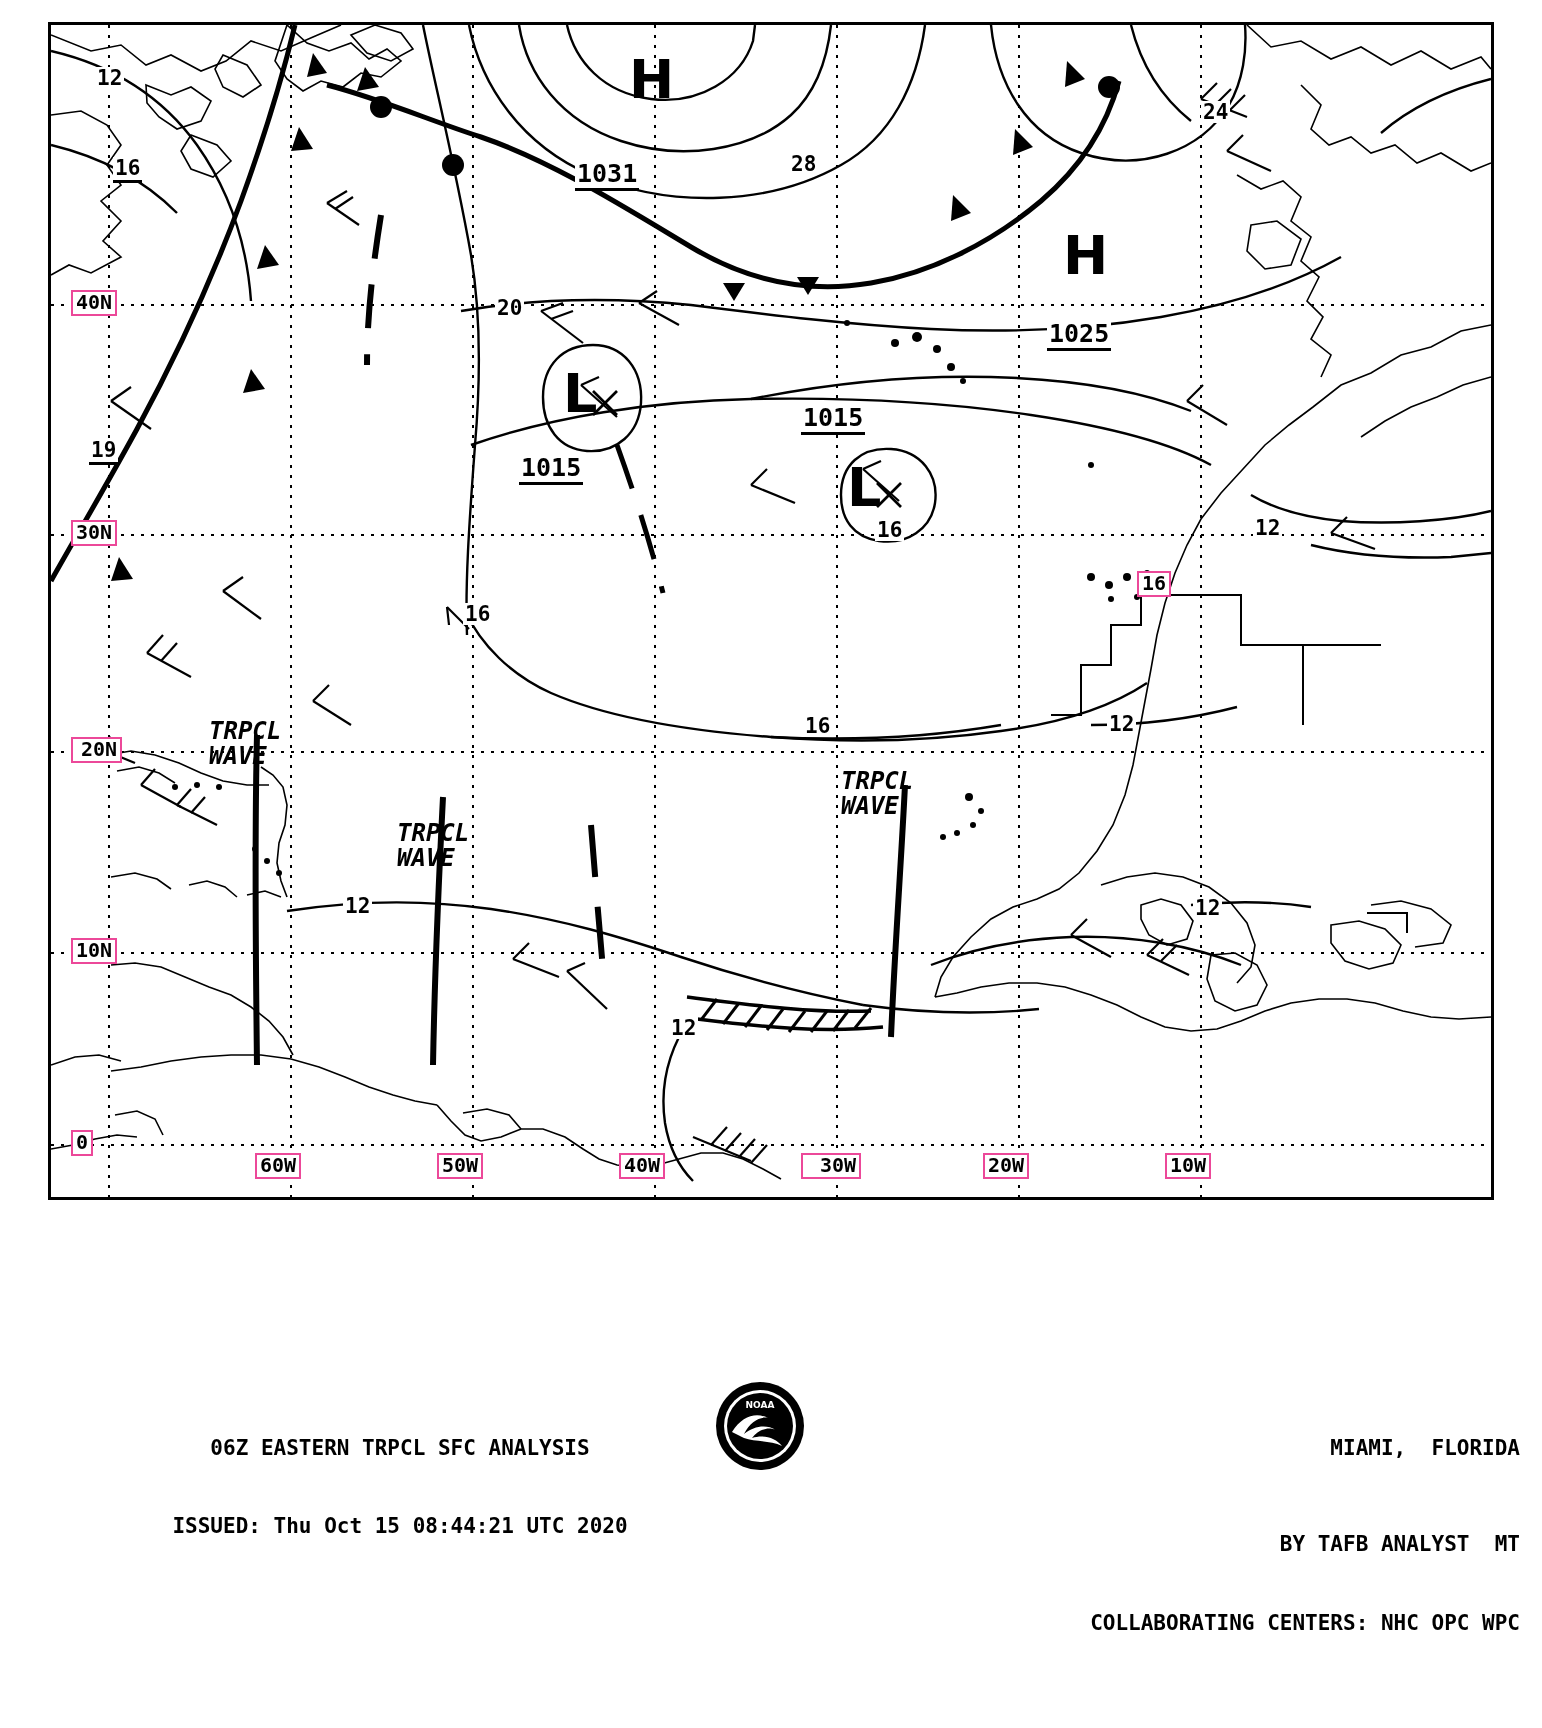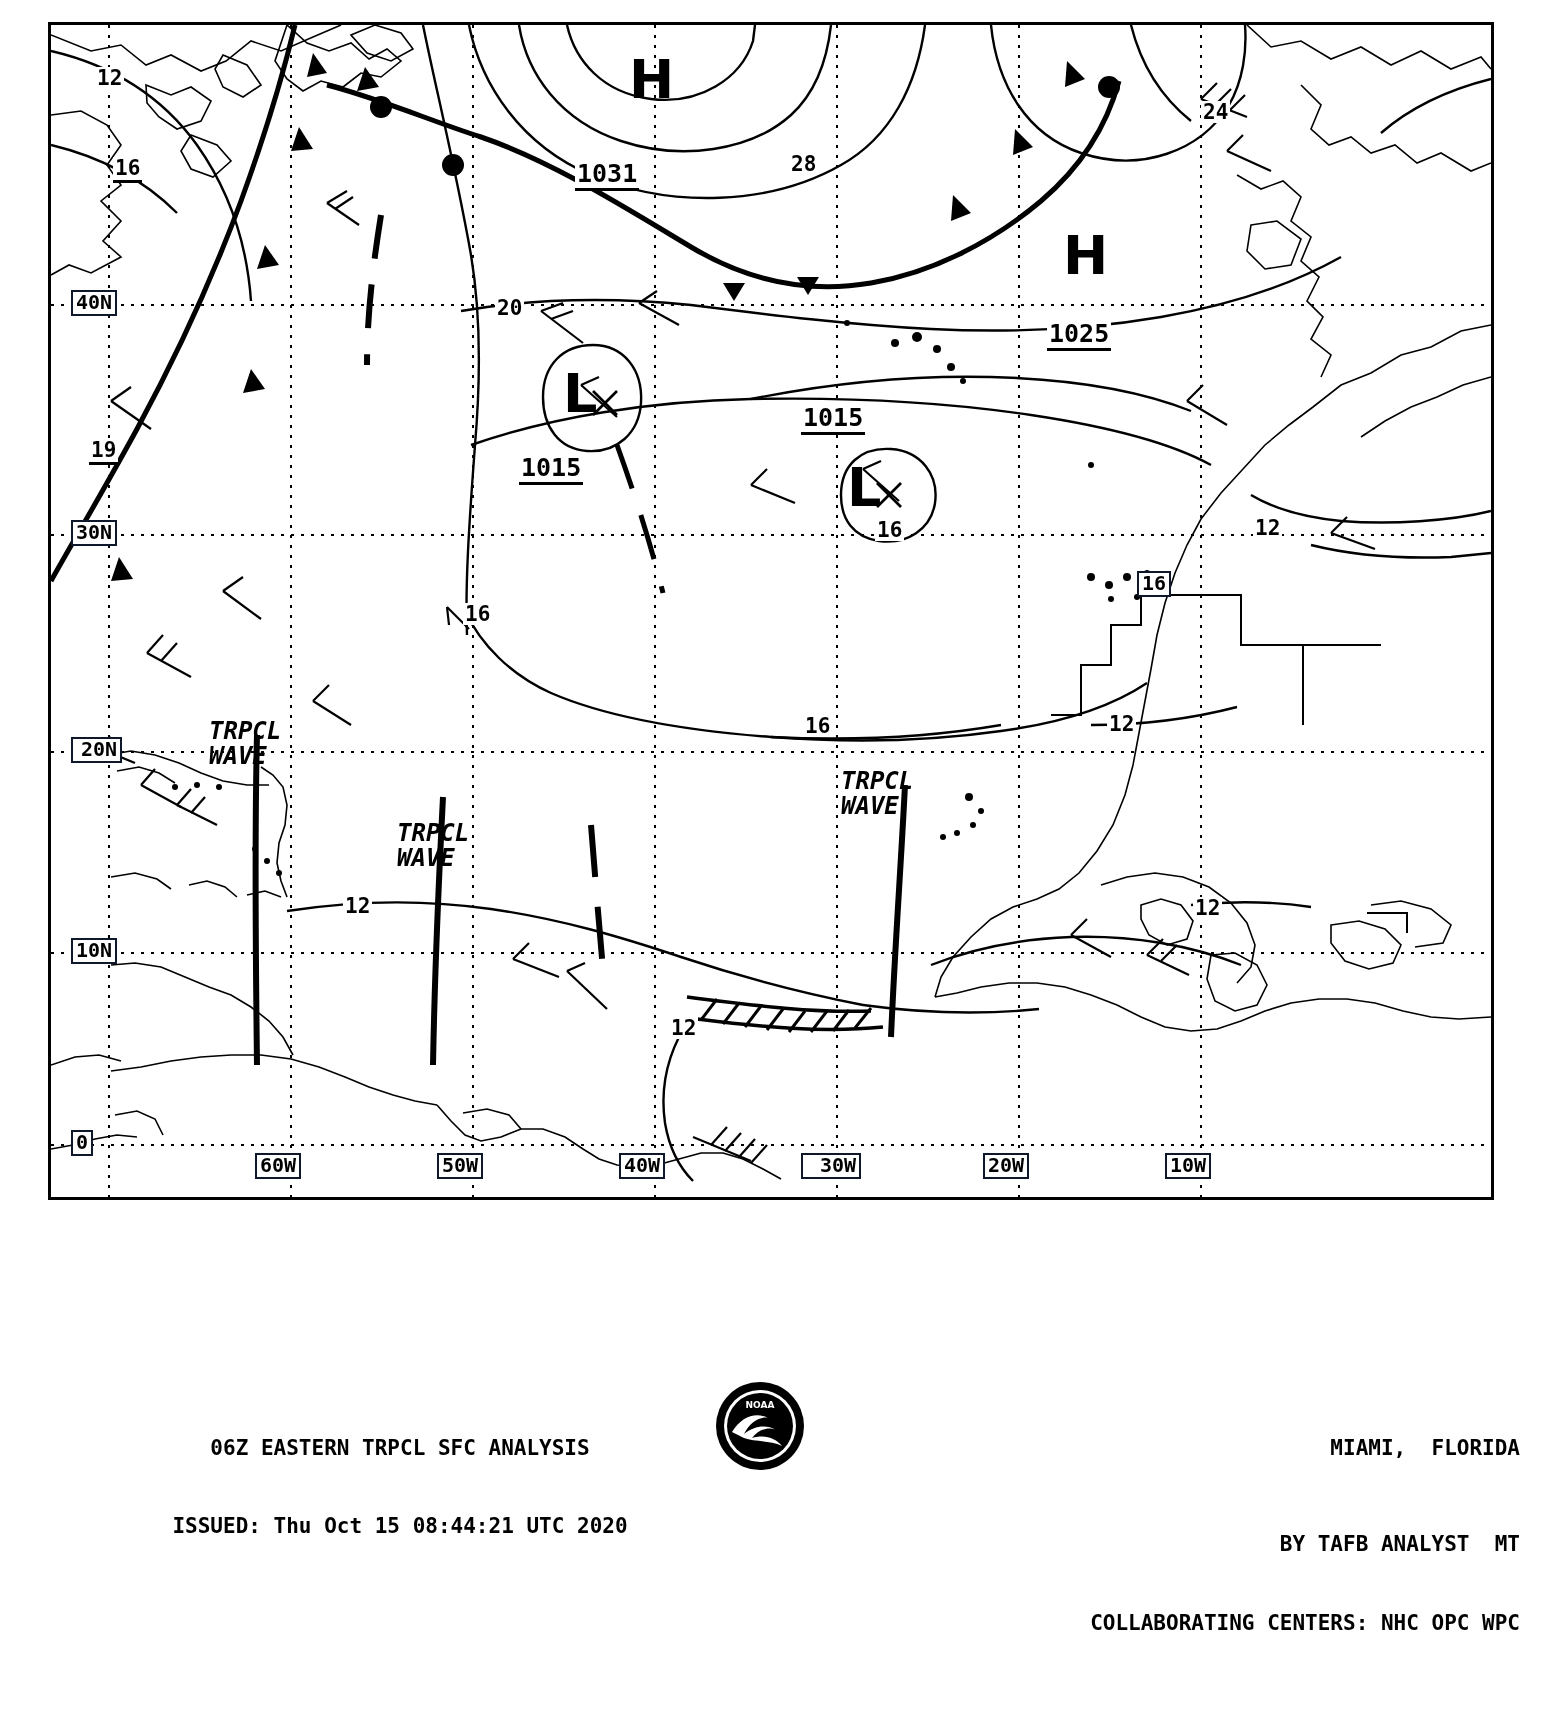--- a/index.html
+++ b/index.html
@@ -40,21 +40,21 @@
   .lbl {
     position: absolute;
     font-family: "DejaVu Sans Mono", monospace;
     font-size: 21px;
     font-weight: bold;
     letter-spacing: 0px;
     white-space: pre;
     line-height: 1.05;
   }
   .boxed {
-    border: 2px solid #0f172a;
+    border: 2px solid #ec4899;
     padding: 0px 3px 1px 3px;
     background: #fff;
     font-size: 20px;
   }
   .underlined {
     border-bottom: 3px solid #000;
     padding: 0 2px 1px 2px;
     background: #fff;
   }
   .plain {

